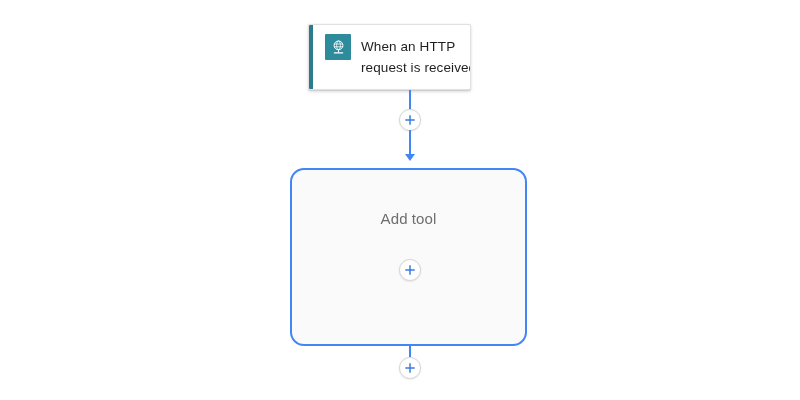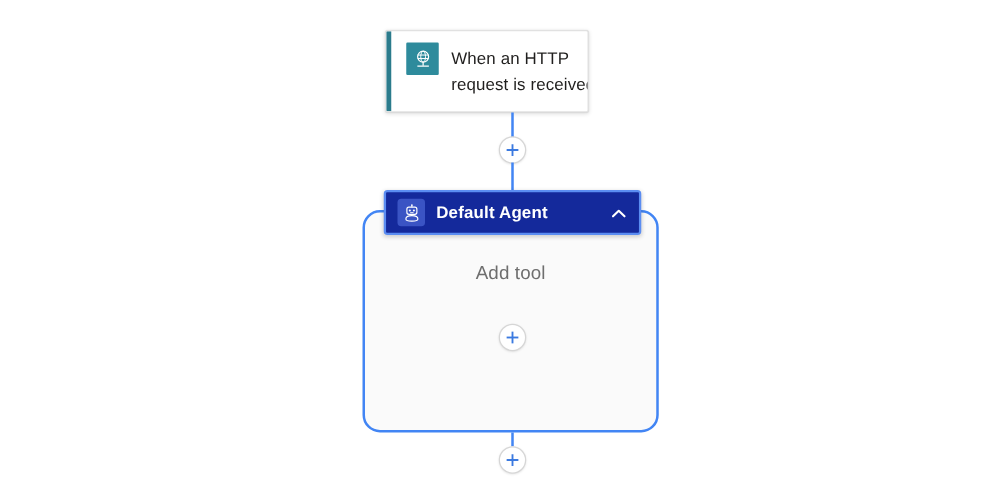--- a/index.html
+++ b/index.html
@@ -224,41 +224,20 @@
 
   <div id="agent-inner-label">Add tool</div>
 
   <div class="plus-btn" id="plus-add-tool">
     <svg width="12" height="12" viewBox="0 0 12 12">
       <line x1="6" y1="1.3" x2="6" y2="10.7" stroke="#3b7ae0" stroke-width="1.5"></line>
       <line x1="1.3" y1="6" x2="10.7" y2="6" stroke="#3b7ae0" stroke-width="1.5"></line>
     </svg>
   </div>
 
-  <div id="agent-header-wrap">
-    <div id="agent-header">
-      <div id="agent-icon">
-        <svg width="15" height="15" viewBox="0 0 24 24">
-          <line x1="12" y1="1.6" x2="12" y2="4.4" stroke="#ffffff" stroke-width="1.3"></line>
-          <circle cx="12" cy="1.6" r="1.1" fill="#ffffff"></circle>
-          <rect x="5.6" y="4.4" width="12.8" height="9.2" rx="2.6" fill="none" stroke="#ffffff" stroke-width="1.5"></rect>
-          <circle cx="9.4" cy="8.6" r="1.35" fill="#ffffff"></circle>
-          <circle cx="14.6" cy="8.6" r="1.35" fill="#ffffff"></circle>
-          <line x1="9.8" y1="11.4" x2="14.2" y2="11.4" stroke="#ffffff" stroke-width="1.2"></line>
-          <path d="M4.3 19.4 C4.3 16.4 7.4 15.1 12 15.1 C16.6 15.1 19.7 16.4 19.7 19.4 C19.7 21.2 16.6 22.2 12 22.2 C7.4 22.2 4.3 21.2 4.3 19.4 Z" fill="none" stroke="#ffffff" stroke-width="1.5"></path>
-        </svg>
-      </div>
-      <div id="agent-title">Default Agent</div>
-      <div id="agent-collapse">
-        <svg width="14" height="14" viewBox="0 0 14 14">
-          <polyline points="2.4,9 7,4.6 11.6,9" fill="none" stroke="#ffffff" stroke-width="1.7" stroke-linecap="round" stroke-linejoin="round"></polyline>
-        </svg>
-      </div>
-    </div>
-  </div>
 
   <div class="edge-line" id="edge-2"></div>
   <div class="plus-btn" id="plus-bottom">
     <svg width="12" height="12" viewBox="0 0 12 12">
       <line x1="6" y1="1.3" x2="6" y2="10.7" stroke="#3b7ae0" stroke-width="1.5"></line>
       <line x1="1.3" y1="6" x2="10.7" y2="6" stroke="#3b7ae0" stroke-width="1.5"></line>
     </svg>
   </div>
 
 </div>

